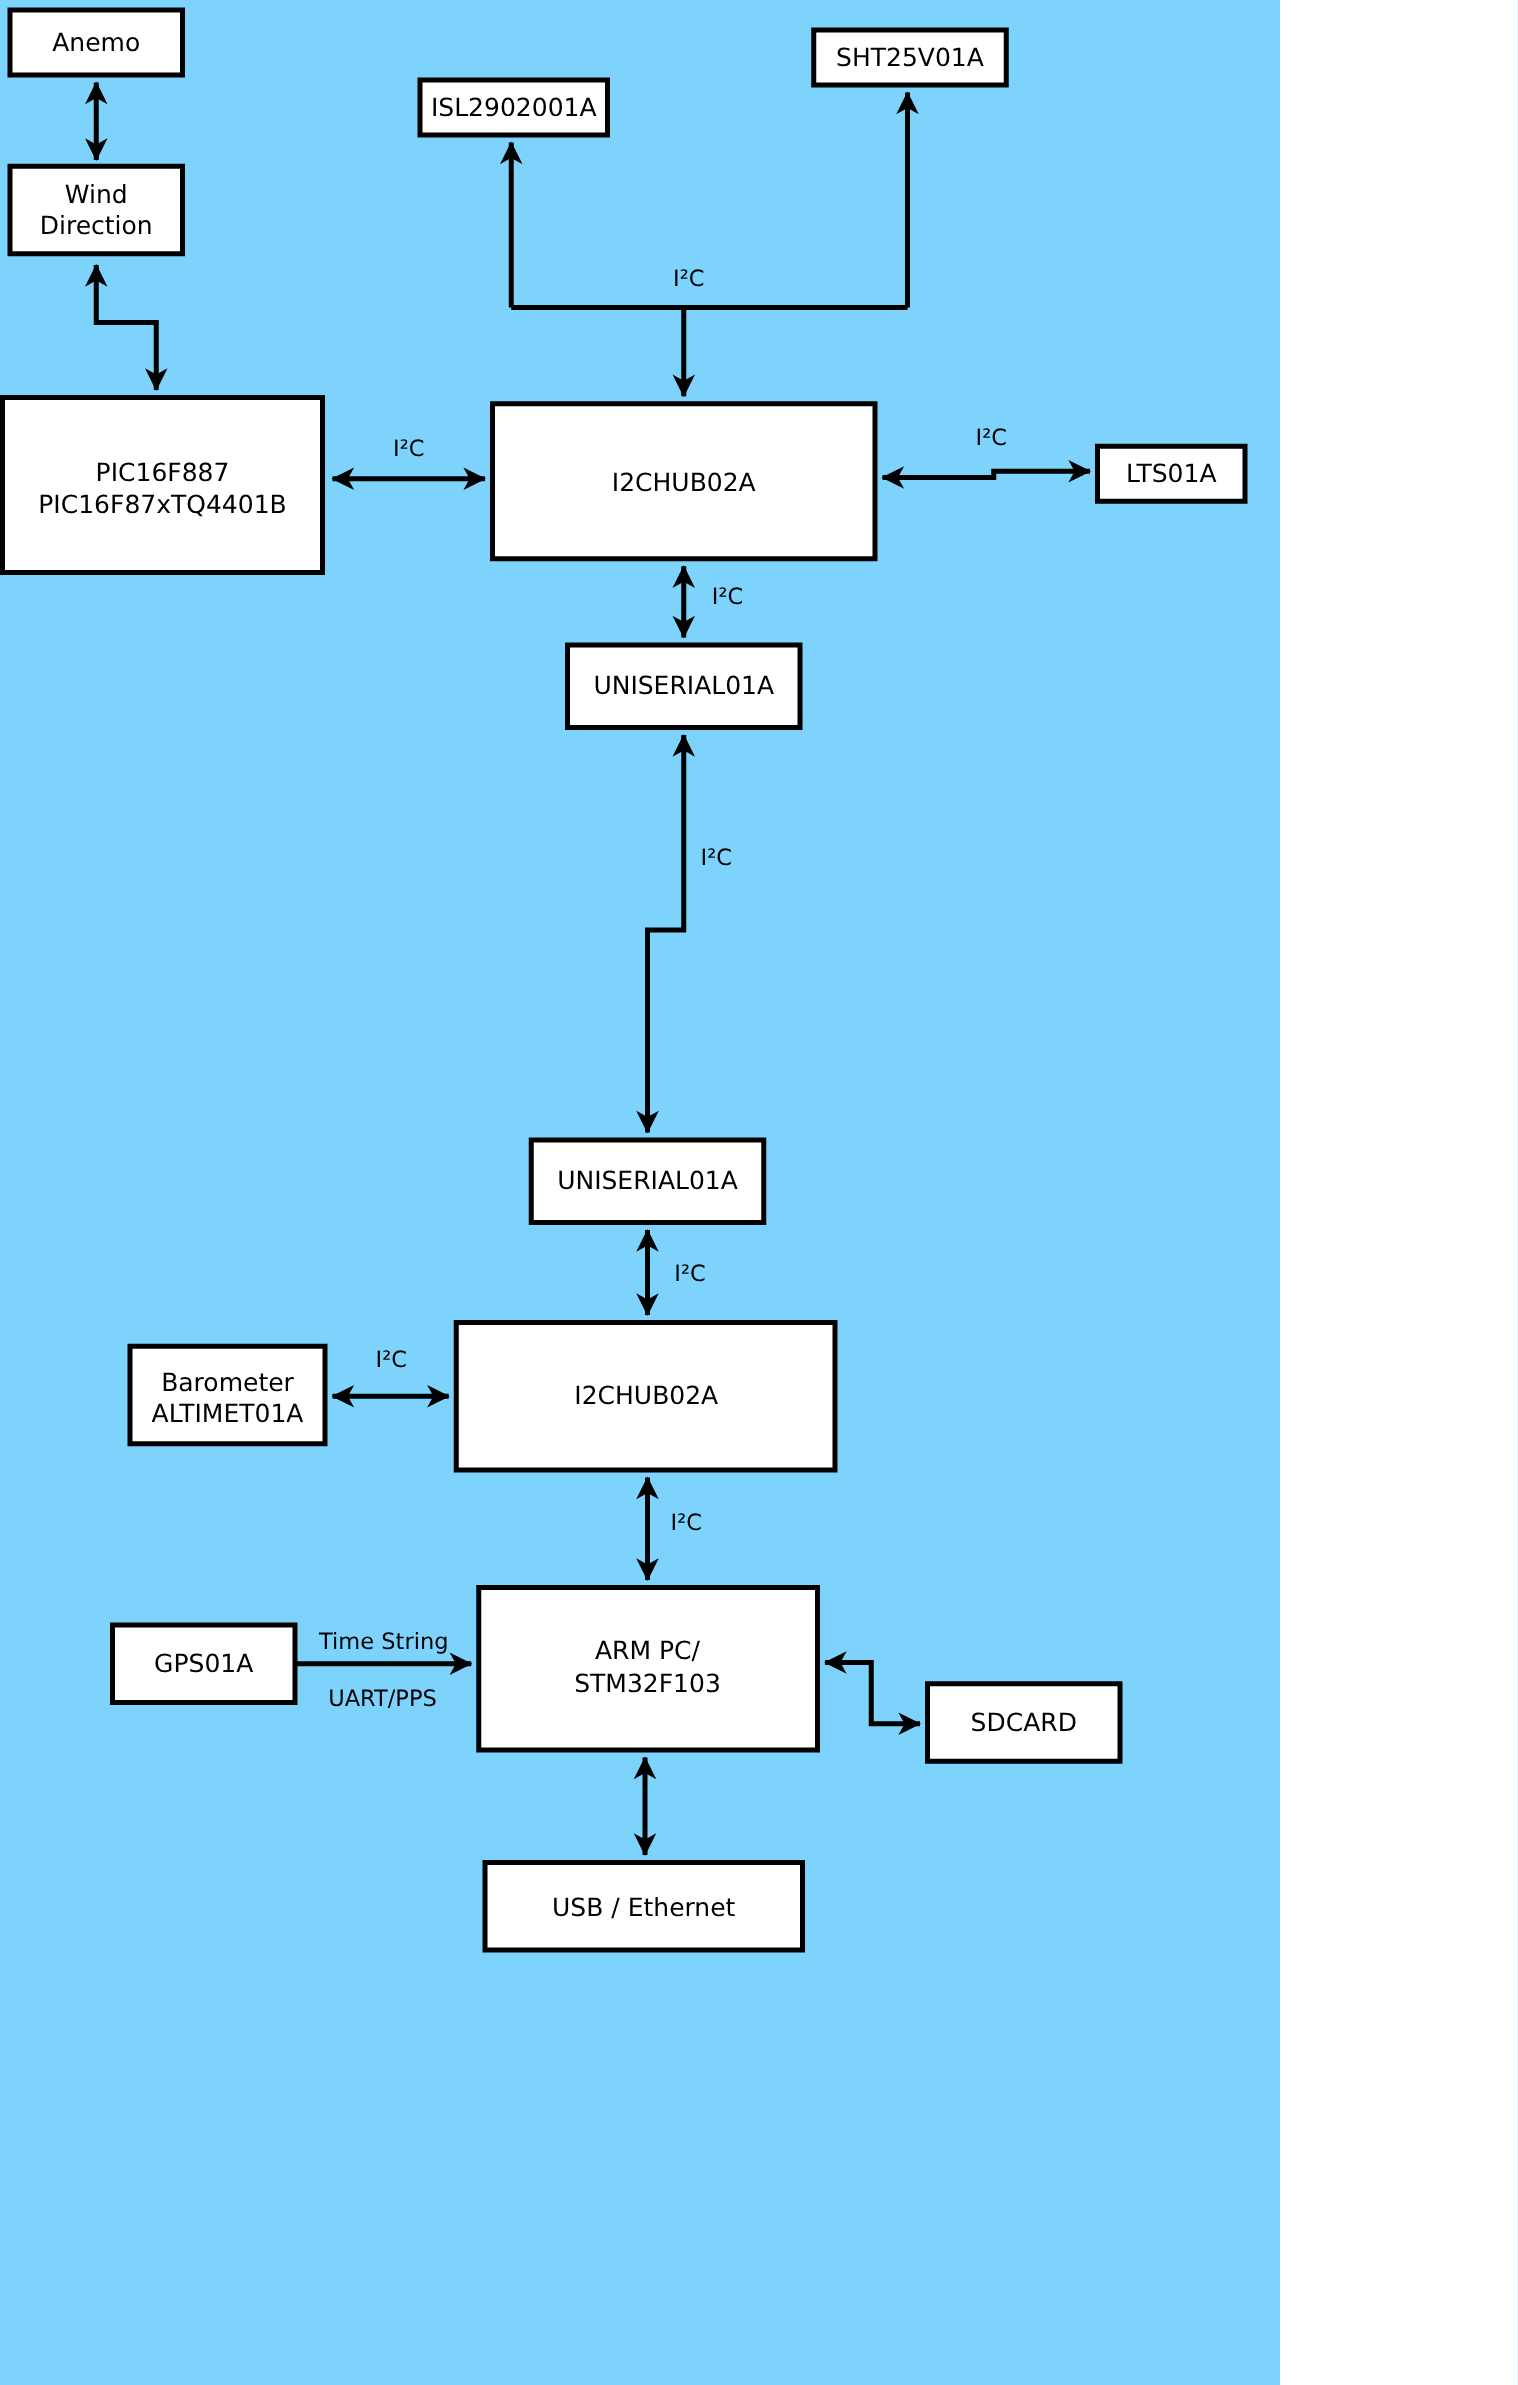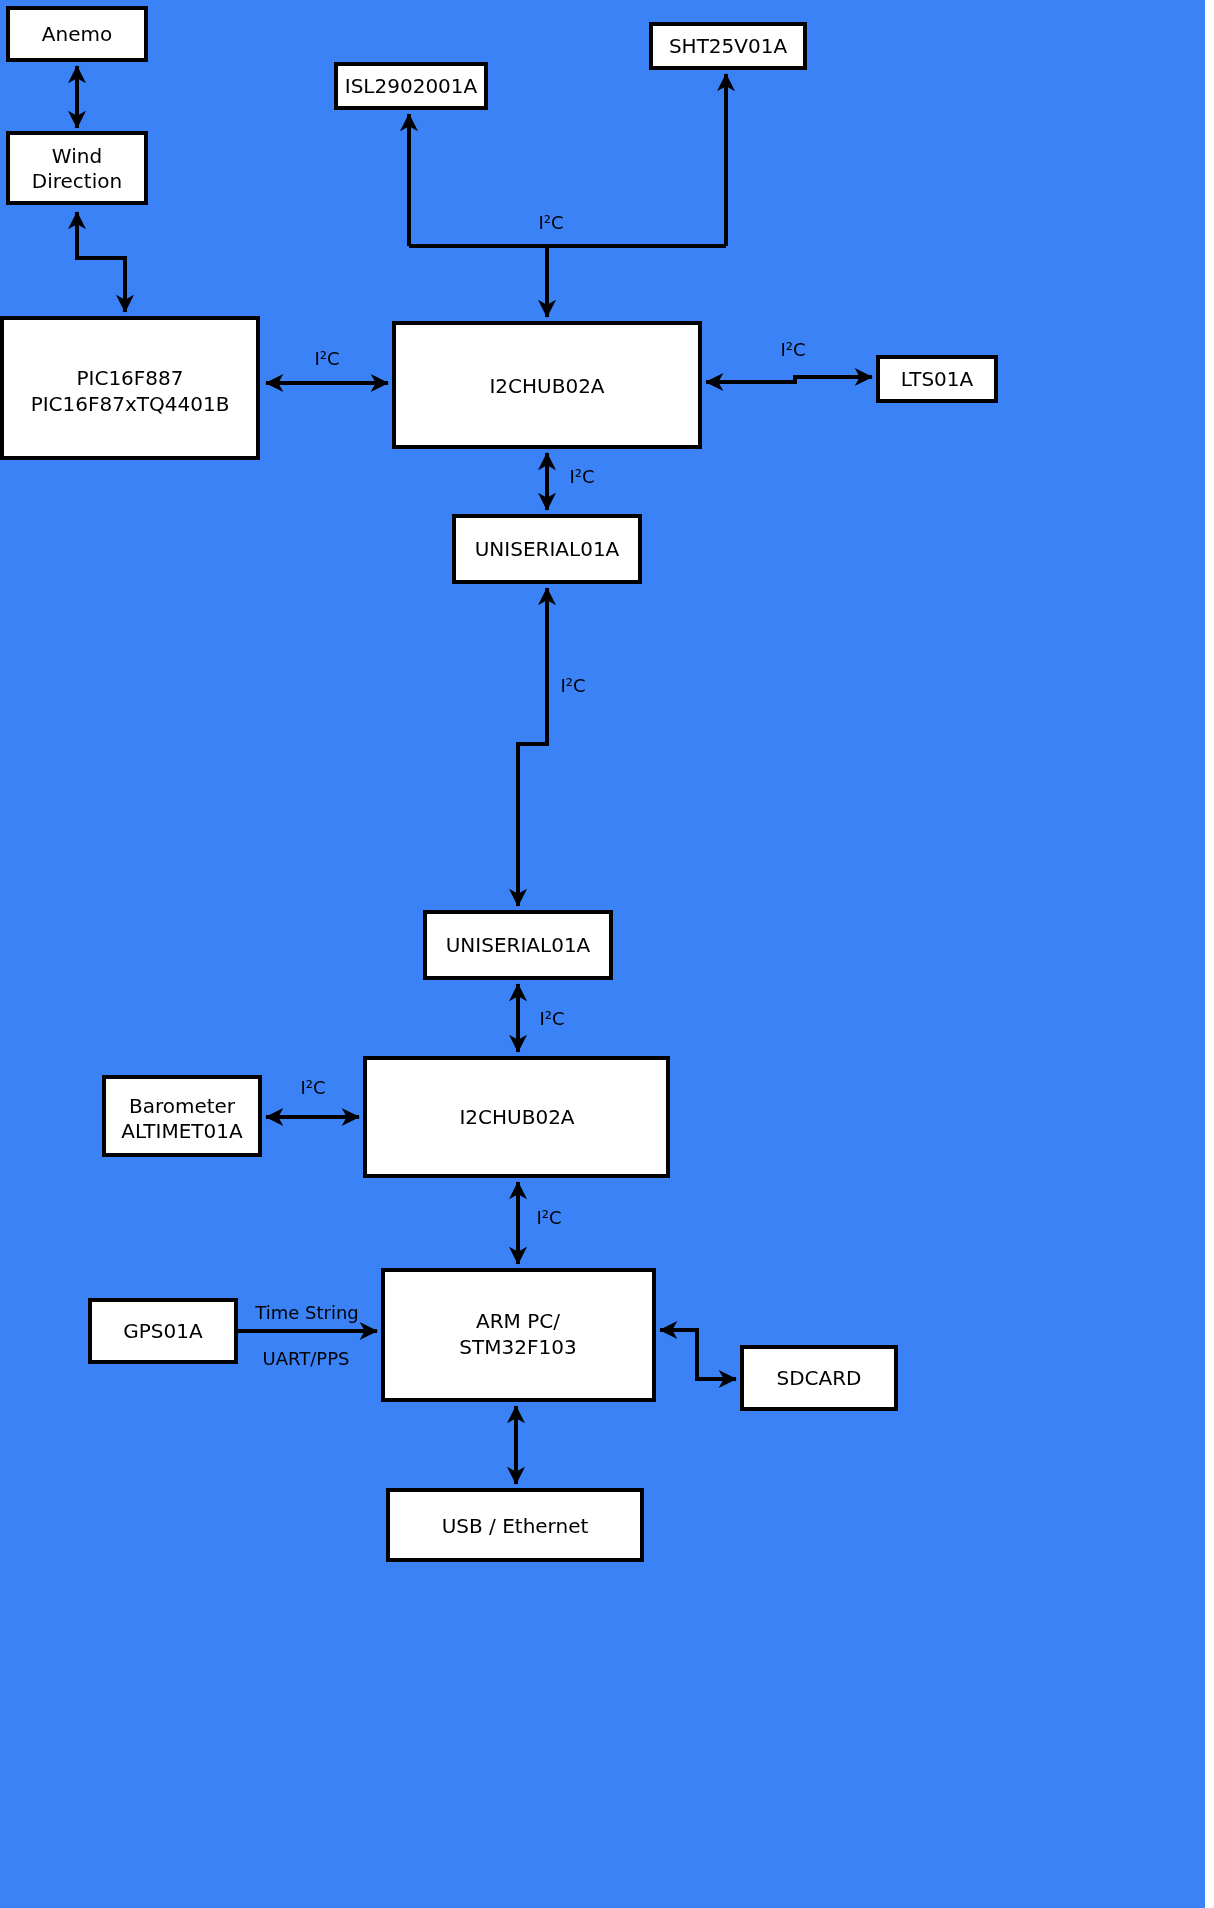--- a/index.html
+++ b/index.html
@@ -2,23 +2,23 @@
 <html><head>
 <meta charset="utf-8">
 <style>
   html, body {
     margin: 0;
     padding: 0;
     background: #ffffff;
   }
   #diagram-root {
     position: relative;
-    width: 1205px;
+    width: 1024px;
     height: 1908px;
-    background: #3b82f6;
+    background: #7dd3fc;
     font-family: "DejaVu Sans", sans-serif;
   }
   svg.diagram-canvas {
     display: block;
     width: 1214px;
     height: 1908px;
   }
   .node-box {
     fill: #ffffff;
     stroke: #000000;

